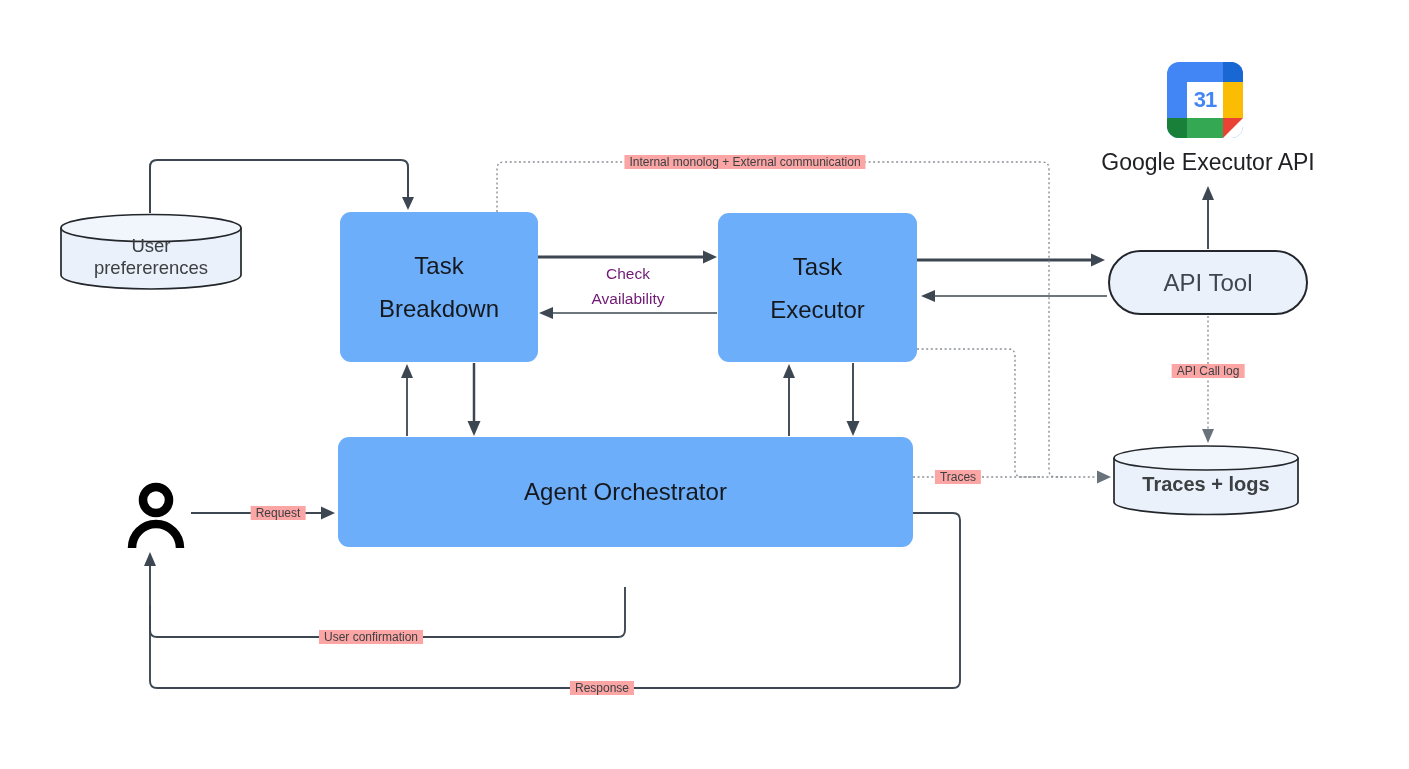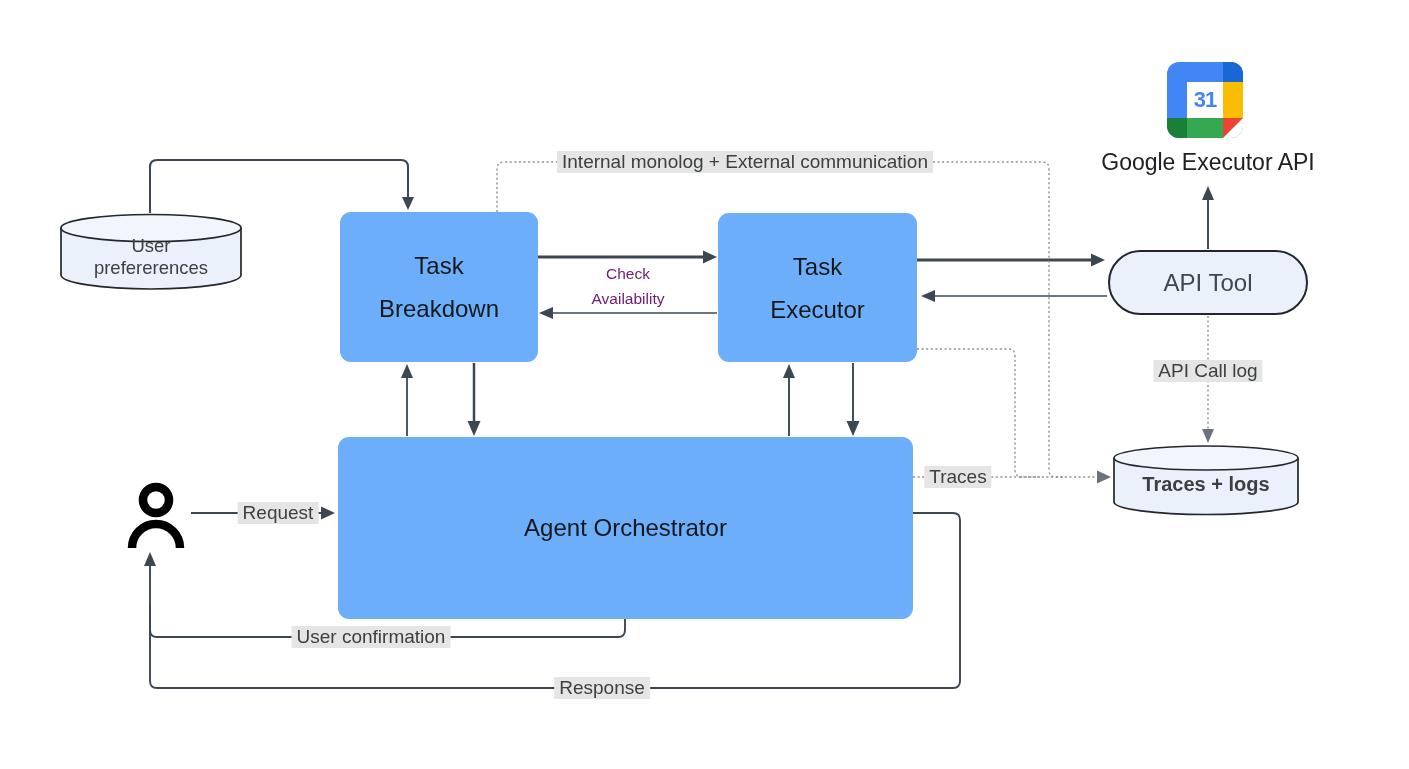--- a/index.html
+++ b/index.html
@@ -30,21 +30,21 @@
   .cyl svg { position:absolute; left:0; top:0; }
   .cyl-label {
     position:absolute; inset:0; display:flex; flex-direction:column;
     align-items:center; justify-content:center; text-align:center; color:#3C4043;
   }
   .cyl-label.prefs { font-size:18.5px; line-height:22px; padding-top:10px; }
   .cyl-label.traces { font-size:20px; padding-top:8px; }
 
   .edge-label {
     position:absolute; transform:translate(-50%,-50%);
-    background:#e5e5e5; padding:0 5px; font-size:19px; color:#3C4043; white-space:nowrap;
+    background:#fca5a5; padding:0 5px; font-size:12px; color:#3C4043; white-space:nowrap;
   }
   .edge-label.twoline { background:transparent; text-align:center; line-height:25px; font-size:15.5px; color:#701a75; }
   .edge-label.twoline span { display:block; }
 
   
   .gcal { position:absolute; left:1167px; top:62px; width:76px; height:76px;
           background:#4285F4; border-radius:12px; overflow:hidden; }
   .gcal div { position:absolute; }
   .g-dkblue { top:0; right:0; width:20px; height:20px; background:#1967D2; }
   .g-yellow { top:20px; right:0; width:20px; height:36px; background:#FBBC04; }
@@ -166,21 +166,21 @@
   <div class="bluebox node" style="left:340px; top:212px; width:198px; height:150px;">
     <span class="l">Task</span>
     <span class="l">Breakdown</span>
   </div>
 
   <div class="bluebox node" style="left:718px; top:213px; width:199px; height:149px;">
     <span class="l">Task</span>
     <span class="l">Executor</span>
   </div>
 
-  <div class="bluebox node" style="left:338px; top:437px; width:575px; height:182px;">
+  <div class="bluebox node" style="left:338px; top:437px; width:575px; height:110px;">
     <span>Agent Orchestrator</span>
   </div>
 
   <div class="pill node" style="left:1108px; top:250px; width:200px; height:65px;">
     <span>API Tool</span>
   </div>
 
   <div class="gcal">
     <div class="g-dkblue"></div>
     <div class="g-yellow"></div>

